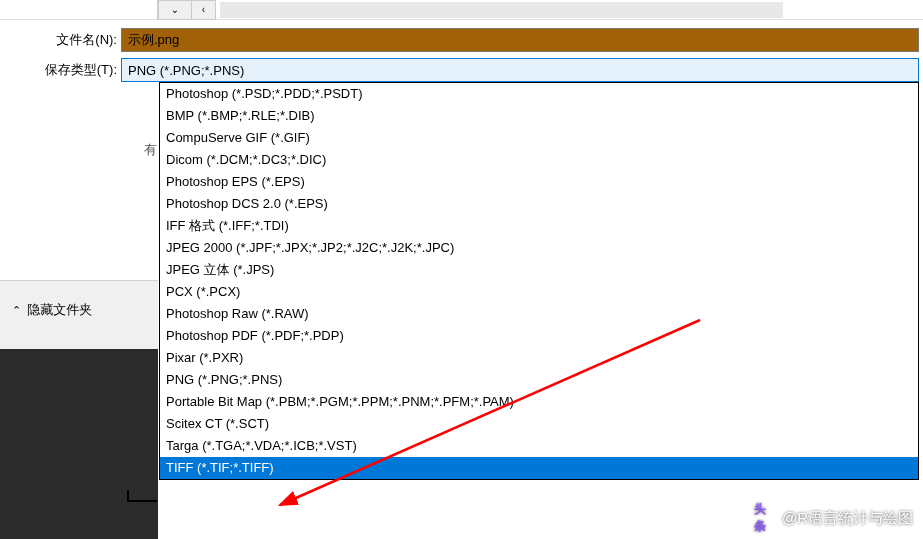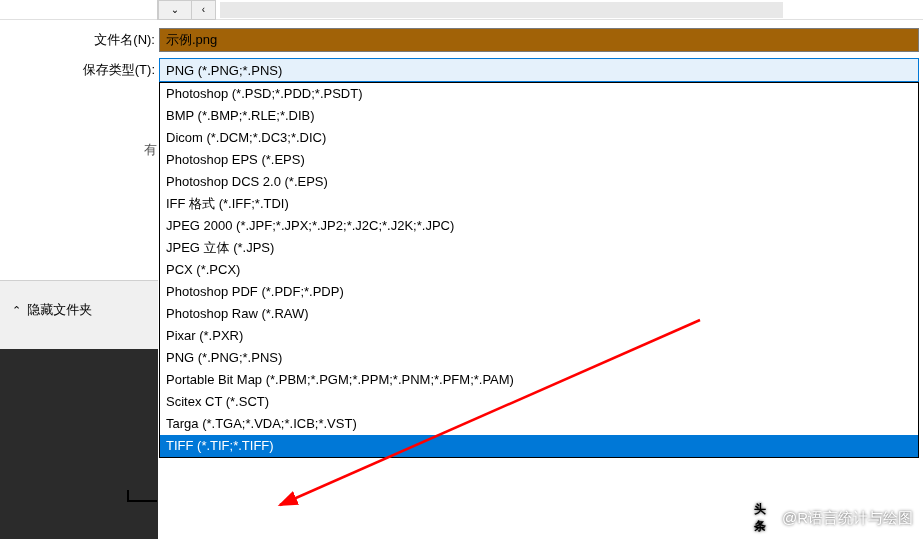--- a/index.html
+++ b/index.html
@@ -47,21 +47,21 @@
       margin-right: 140px;
     }
     .dialog-body {
       background: #fff;
       padding: 8px 0 0 0;
     }
     .field-row {
       display: flex;
       align-items: center;
       margin-bottom: 6px;
-      padding-left: 70px;
+      padding-left: 32px;
       padding-right: 4px;
     }
     .field-label {
       width: 85px;
       text-align: right;
       margin-right: 4px;
       font-size: 13px;
     }
     .field-input {
       flex: 1;
@@ -145,21 +145,21 @@
       color: #fff;
       font-size: 15px;
       text-shadow: 0 0 3px rgba(0,0,0,0.8);
       z-index: 30;
     }
     .watermark-logo {
       width: 22px;
       height: 22px;
       border-radius: 50%;
       background: #fff;
-      color: #000000;
+      color: #8b5cf6;
       display: flex;
       align-items: center;
       justify-content: center;
       font-weight: bold;
       font-size: 12px;
     }
     .truncated-label {
       position: absolute;
       left: 144px;
       top: 141px;
@@ -203,29 +203,30 @@
       <span>PNG (*.PNG;*.PNS)</span>
     </div>
   </div>
 </div>
 
 <span class="truncated-label">有</span>
 
 <div class="dropdown-list" id="dropdown-list">
     <div class="dropdown-item">Photoshop (*.PSD;*.PDD;*.PSDT)</div>
     <div class="dropdown-item">BMP (*.BMP;*.RLE;*.DIB)</div>
+    <div class="dropdown-item">CompuServe GIF (*.GIF)</div>
     <div class="dropdown-item">Dicom (*.DCM;*.DC3;*.DIC)</div>
     <div class="dropdown-item">Photoshop EPS (*.EPS)</div>
     <div class="dropdown-item">Photoshop DCS 2.0 (*.EPS)</div>
     <div class="dropdown-item">IFF 格式 (*.IFF;*.TDI)</div>
     <div class="dropdown-item">JPEG 2000 (*.JPF;*.JPX;*.JP2;*.J2C;*.J2K;*.JPC)</div>
     <div class="dropdown-item">JPEG 立体 (*.JPS)</div>
     <div class="dropdown-item">PCX (*.PCX)</div>
+    <div class="dropdown-item">Photoshop Raw (*.RAW)</div>
     <div class="dropdown-item">Photoshop PDF (*.PDF;*.PDP)</div>
-    <div class="dropdown-item">Photoshop Raw (*.RAW)</div>
     <div class="dropdown-item">Pixar (*.PXR)</div>
     <div class="dropdown-item">PNG (*.PNG;*.PNS)</div>
     <div class="dropdown-item">Portable Bit Map (*.PBM;*.PGM;*.PPM;*.PNM;*.PFM;*.PAM)</div>
     <div class="dropdown-item">Scitex CT (*.SCT)</div>
     <div class="dropdown-item">Targa (*.TGA;*.VDA;*.ICB;*.VST)</div>
     <div class="dropdown-item selected">TIFF (*.TIF;*.TIFF)</div>
   </div>
 
 <div class="side-area">
   <div class="hide-folders">

